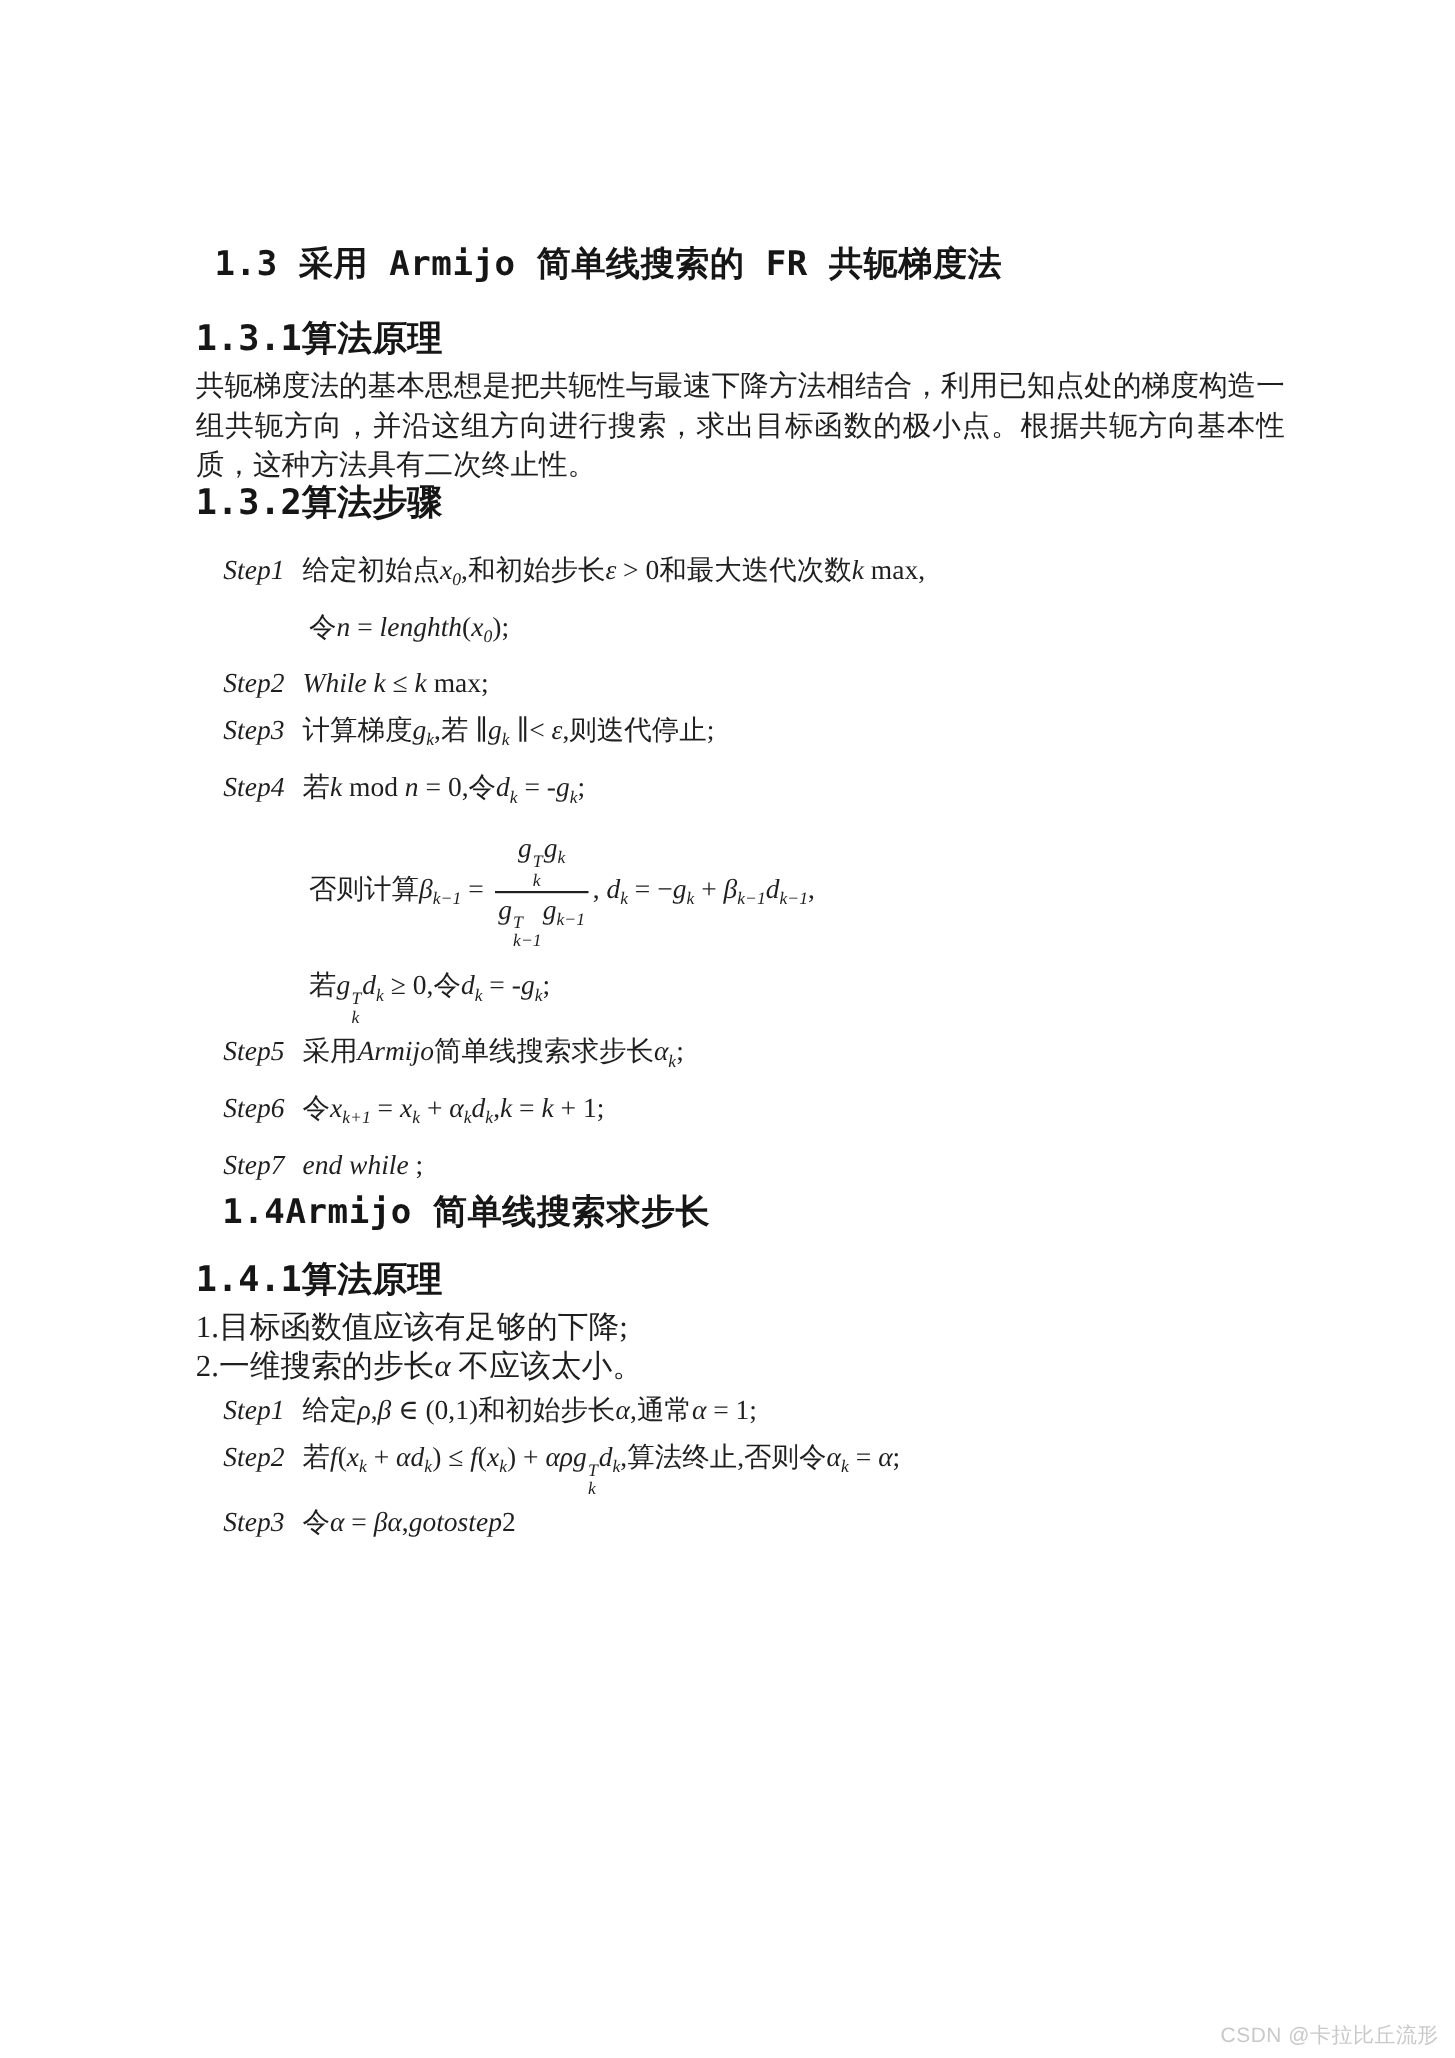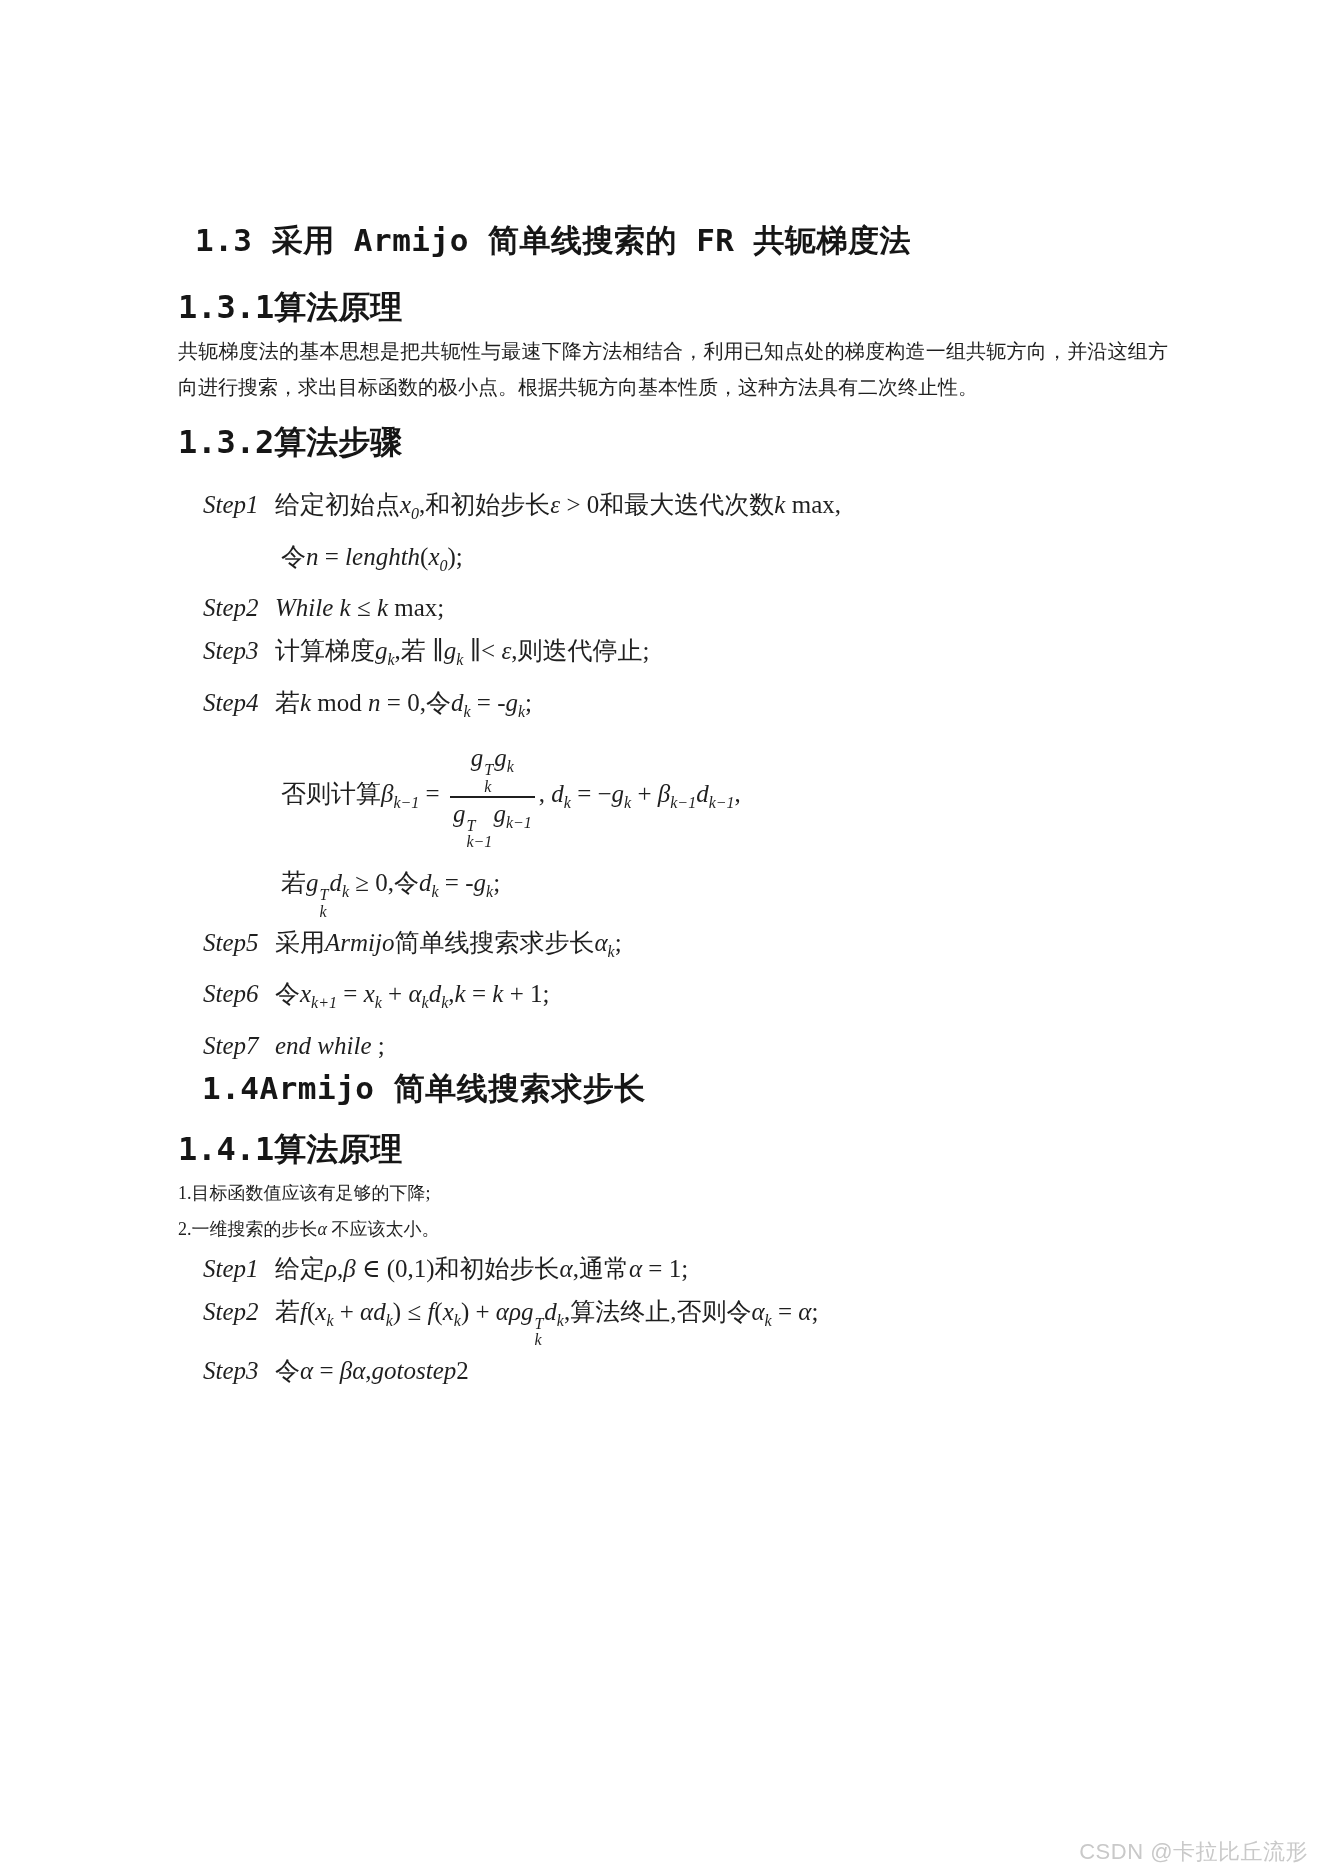--- a/index.html
+++ b/index.html
@@ -8,24 +8,24 @@
   .content{position:absolute;left:178px;top:222px;width:990px;}
 
   .doc-title{font-family:"DejaVu Sans Mono","Liberation Mono",sans-serif;font-weight:700;
              font-size:31px;line-height:36px;margin:0 0 34px 17px;letter-spacing:0.5px;color:#161616;}
   .title-14{margin:3px 0 28px 24px;}
   .h2{font-family:"DejaVu Sans Mono","Liberation Mono",sans-serif;font-weight:700;
       font-size:32px;line-height:30px;margin:0 0 11px 0;color:#161616;}
   .h2-steps{margin-bottom:26px;}
   .h2-steps2{margin-top:8px;margin-bottom:17px;}
 
-  .para{font-size:20px;line-height:36px;margin:0 0 22px 0;text-align:justify;}
+  .para{font-size:26px;line-height:36px;margin:0 0 0 0;text-align:justify;}
 
   .plist{margin:0 0 0 0;}
-  .plist-item{font-size:18px;line-height:36px;}
+  .plist-item{font-size:28px;line-height:36px;}
 
   .steps{margin-left:25px;}
   .step-row{display:flex;align-items:baseline;font-size:25px;line-height:43px;}
   .step-row.tall{margin:10px 0;}
   .step-label{flex:0 0 72px;font-style:italic;}
   .step-row.indent{padding-left:78px;}
   .step-content{flex:1;}
 
   
   .tk-r{font-style:normal;}
@@ -34,21 +34,21 @@
   .supsub{display:inline-flex;flex-direction:column;align-items:flex-start;
           font-size:0.64em;font-style:italic;line-height:1.05;vertical-align:-0.55em;margin:0 1px;}
   .supsub .s-sup{display:block;}
   .supsub .s-sub{display:block;}
   .frac{display:inline-flex;flex-direction:column;align-items:center;vertical-align:middle;
         margin:0 4px;line-height:1.25;}
   .frac .f-num{padding:0 3px;}
   .frac .f-den{border-top:2px solid #1f1f1f;padding:0 3px;}
 
   .watermark{position:absolute;top:1837px;right:15px;font-family:"Liberation Sans","DejaVu Sans",sans-serif;
-             font-size:22px;color:#c9c9c9;letter-spacing:0.5px;}
+             font-size:19px;color:#c9c9c9;letter-spacing:0.5px;}
 </style>
 </head>
 <body>
 
 <div class="page">
   <div class="content">
 
     <h1 class="doc-title">1.3 采用 Armijo 简单线搜索的 FR 共轭梯度法</h1>
 
     <h2 class="h2">1.3.1算法原理</h2>

